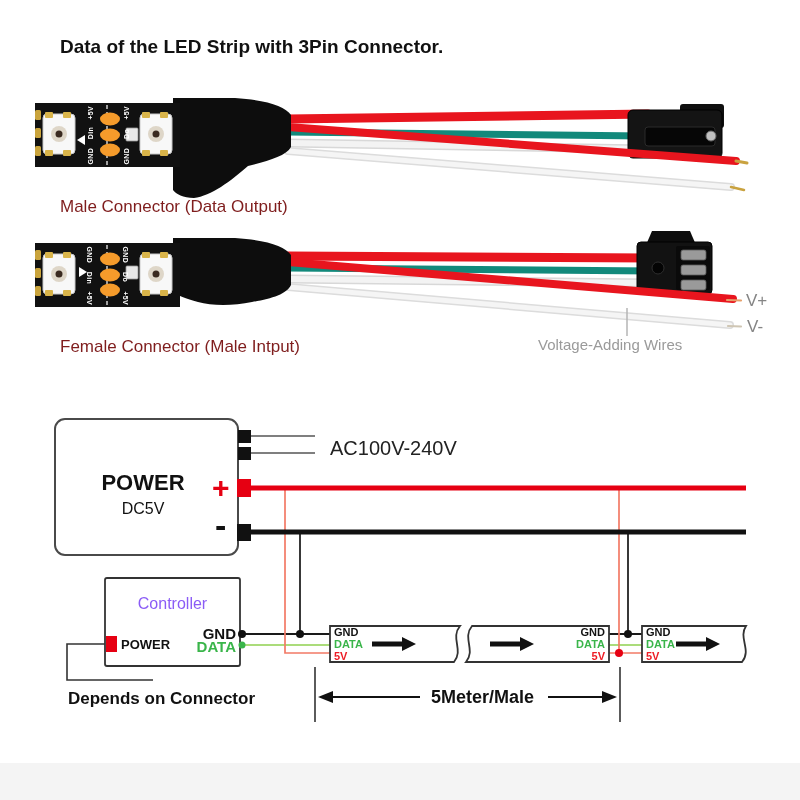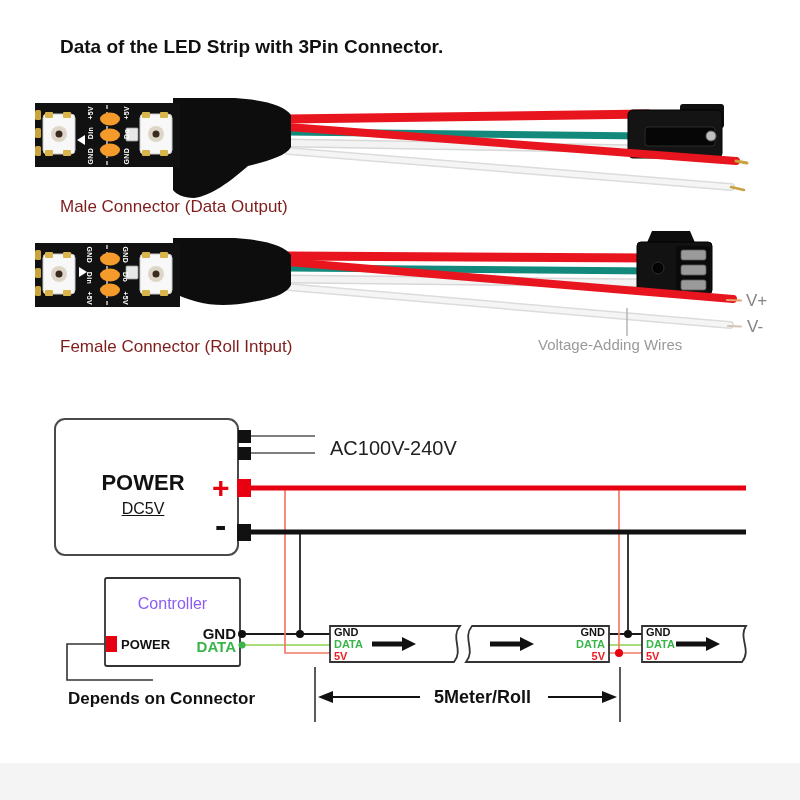--- a/index.html
+++ b/index.html
@@ -6,21 +6,21 @@
   #canvas{position:relative;width:800px;height:800px;background:#ffffff;overflow:hidden;
           font-family:"Liberation Sans",sans-serif;color:#1a1a1a;}
   #art{position:absolute;left:0;top:0;z-index:1;}
   .txt{position:absolute;z-index:2;white-space:nowrap;}
   .title{font-size:19px;font-weight:bold;color:#111;}
   .caption{font-size:17px;color:#7f1d1d;}
   .gray{color:#9a9a9a;}
   .vlabel{font-size:17px;color:#858585;}
   .ac{font-size:20px;color:#222;}
   .power-title{font-size:22px;font-weight:bold;color:#111;text-align:center;}
-  .power-sub{font-size:16px;color:#111;text-align:center;text-decoration:underline;}
+  .power-sub{font-size:16px;color:#111;text-align:center;}
   .plus{font-size:30px;font-weight:bold;color:#e60012;line-height:1;}
   .minus{font-size:34px;font-weight:bold;color:#111;line-height:1;}
   .ctrl-title{font-size:16px;color:#8b5cf6;text-align:center;}
   .ctrl-power{font-size:13px;font-weight:bold;color:#111;}
   .ctrl-pin{font-size:15px;font-weight:bold;text-align:right;}
   .g{color:#111;}
   .green{color:#3ab54a;}
   .red{color:#ed1c24;}
   .pinout{font-size:11px;font-weight:bold;line-height:11.8px;z-index:2;}
   .pinout div{height:11.8px;}
@@ -220,21 +220,21 @@
         <polygon points="318,697 333,691 333,703" fill="#111"></polygon>
         <line x1="548" y1="697" x2="613" y2="697" stroke="#111" stroke-width="1.8"></line>
         <polygon points="617,697 602,691 602,703" fill="#111"></polygon>
       </g>
     </g>
   </svg>
 
   <div class="txt title" style="left:60px;top:36px;">Data of the LED Strip with 3Pin Connector.</div>
 
   <div class="txt caption" style="left:60px;top:197px;">Male Connector (Data Output)</div>
-  <div class="txt caption" style="left:60px;top:337px;">Female Connector (Roll Intput)</div>
+  <div class="txt caption" style="left:60px;top:337px;">Female Connector (Male Intput)</div>
 
   <div class="txt gray" style="left:538px;top:336px;font-size:15px;">Voltage-Adding Wires</div>
   <div class="txt vlabel" style="left:746px;top:291px;">V+</div>
   <div class="txt vlabel" style="left:747px;top:317px;">V-</div>
 
   <div class="pcb-col" style="left:84px;top:106px;">
     <span>+5V</span>
     <span>Din</span>
     <span>GND</span>
   </div>
@@ -276,15 +276,15 @@
     <div class="green">DATA</div>
     <div class="red">5V</div>
   </div>
   <div class="txt pinout" style="left:646px;top:627px;">
     <div class="g">GND</div>
     <div class="green">DATA</div>
     <div class="red">5V</div>
   </div>
 
   <div class="txt depends" style="left:68px;top:689px;">Depends on Connector</div>
-  <div class="txt roll" style="left:420px;top:687px;width:125px;">5Meter/Roll</div>
+  <div class="txt roll" style="left:420px;top:687px;width:125px;">5Meter/Male</div>
 
 </div>
 
 </body></html>

